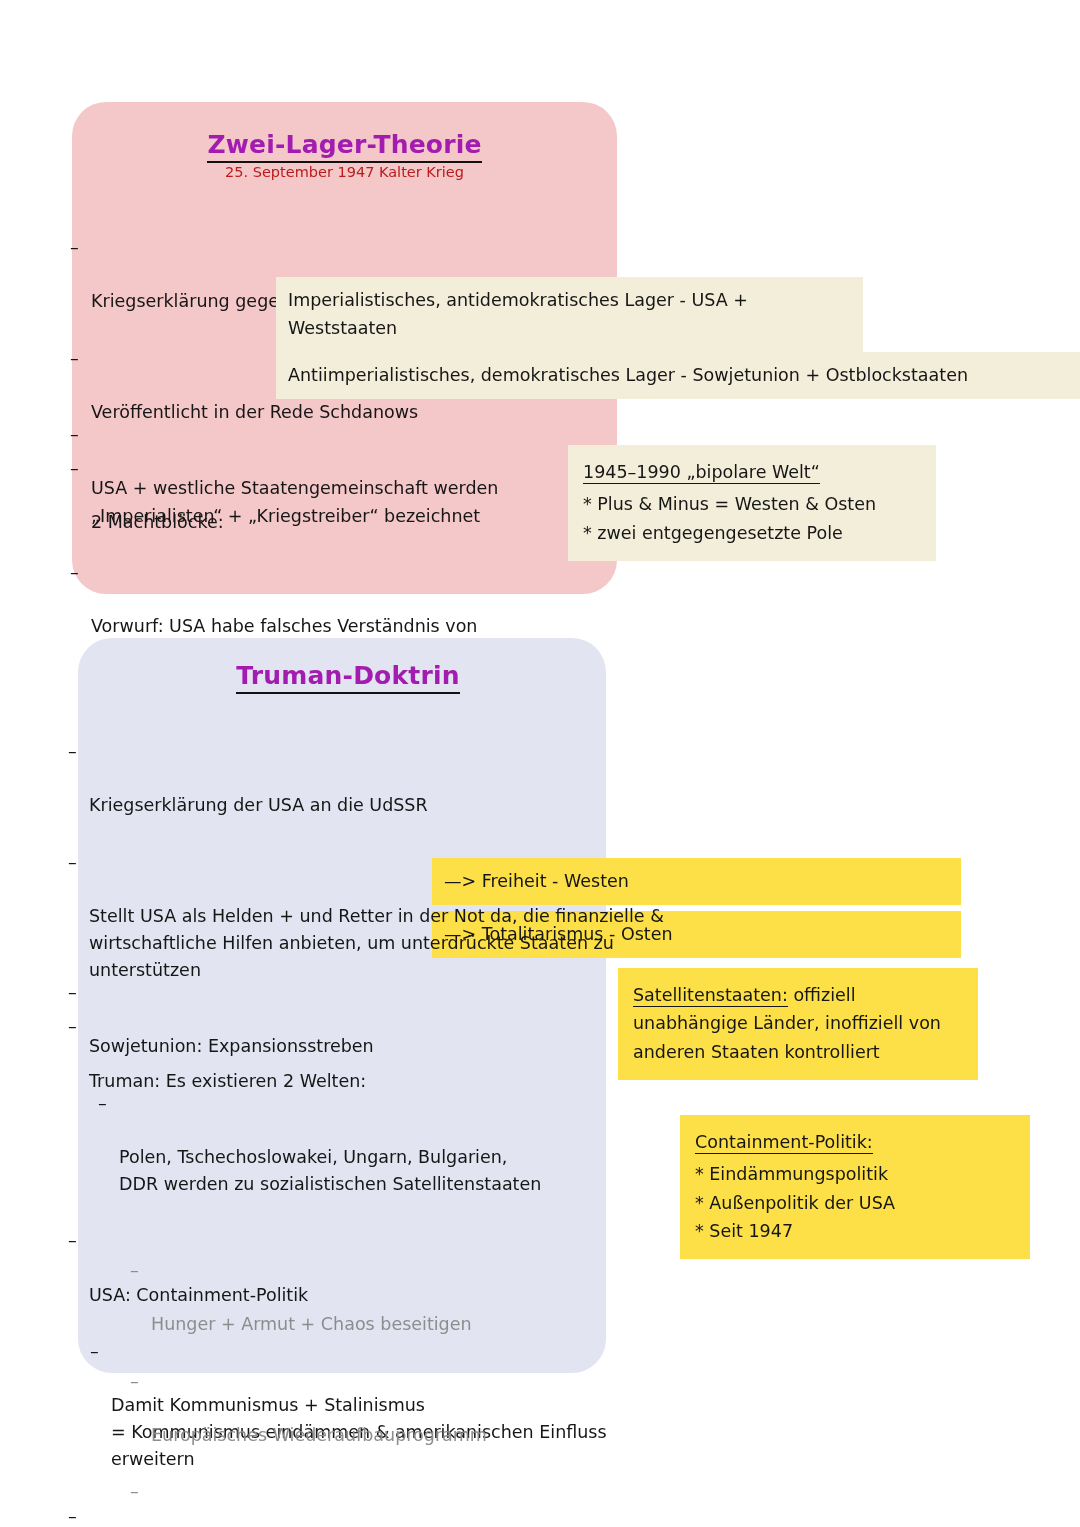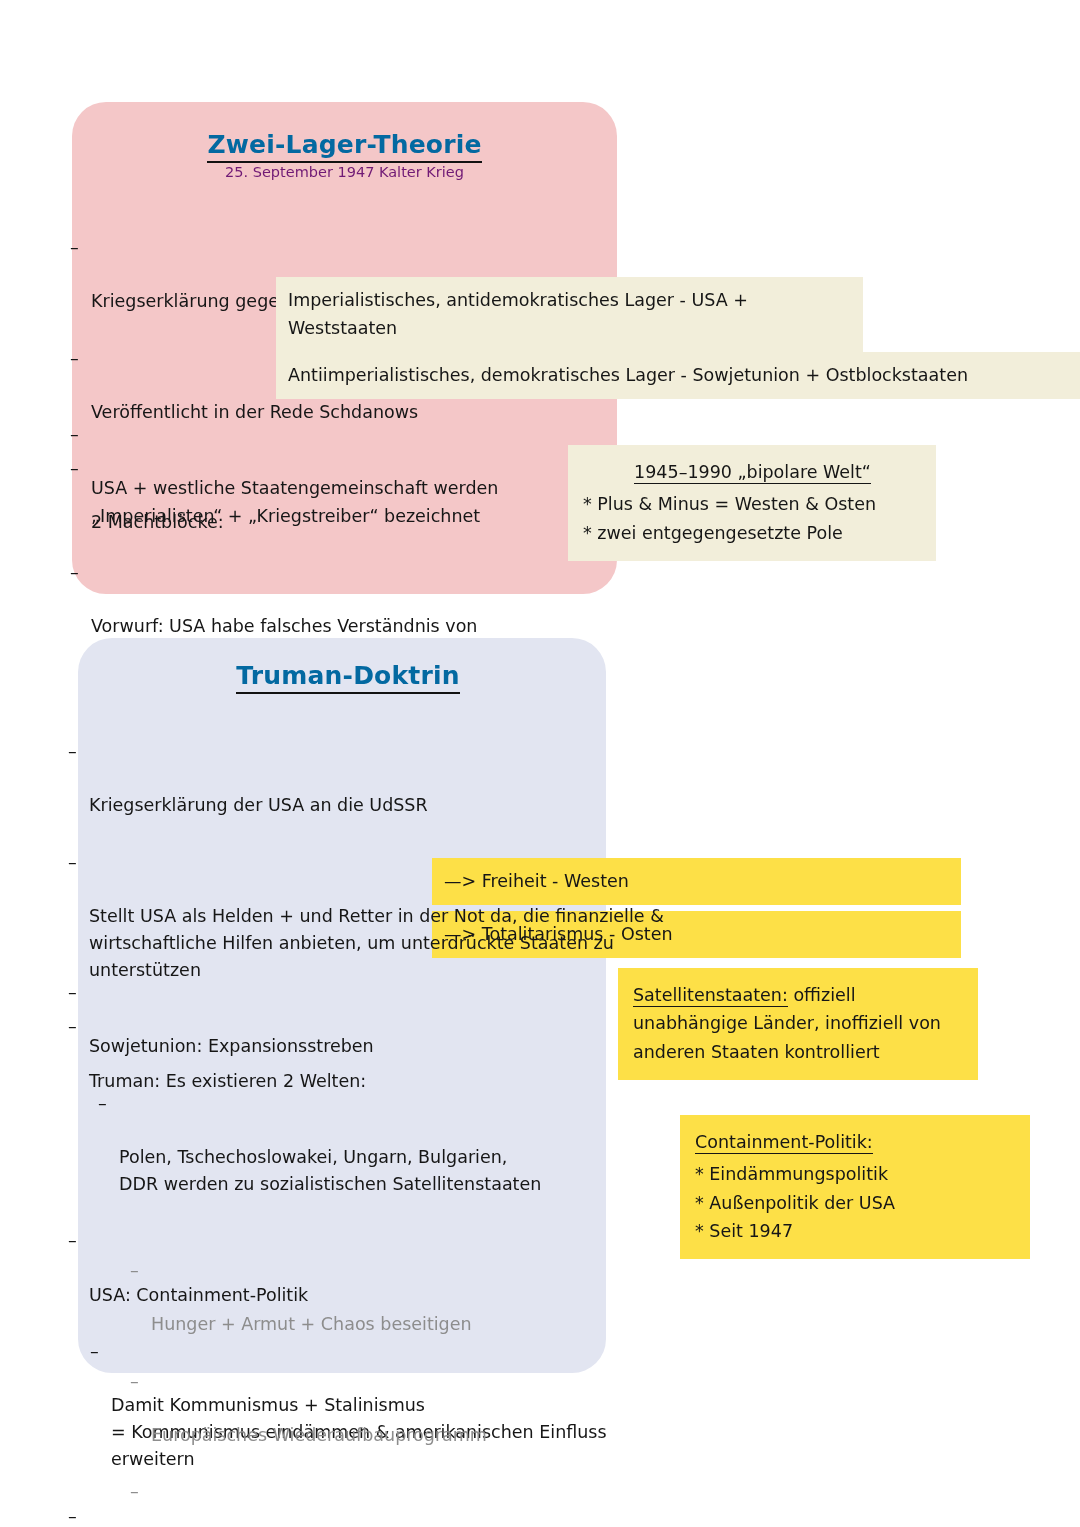--- a/index.html
+++ b/index.html
@@ -44,37 +44,37 @@
     background: #e2e5f1;
   }
 
   
   .card-title {
     position: absolute;
     text-align: center;
     font-weight: bold;
     font-size: 25px;
     letter-spacing: 0.2px;
-    color: #0369a1;
+    color: #a21caf;
   }
   .card-title span {
     border-bottom: 2.5px solid #121212;
     padding-bottom: 2px;
   }
   .title-pink { left: 0; right: 0; top: 28px; }
   .title-blue { left: 0; right: 0; top: 23px; margin-left: 12px; }
 
   .card-subtitle {
     position: absolute;
     left: 0;
     right: 0;
     top: 62px;
     text-align: center;
     font-size: 14.5px;
-    color: #701a75;
+    color: #b91c1c;
   }
 
   
   .txtblock {
     position: absolute;
     font-size: 17.5px;
     line-height: 1.55;
     color: #161616;
     white-space: pre-line;
   }
@@ -152,21 +152,21 @@
 „Imperialisten“ + „Kriegstreiber“ bezeichnet</span>
     </div>
     <div class="bullet-row">
       <span class="dash">–</span>
       <span>Vorwurf: USA habe falsches Verständnis von
 Demokratie</span>
     </div>
   </div>
 
   <div class="hl hl-beige hl-box" style="left:568px; top:445px; width:368px;">
-    <div style="margin-bottom:4px;text-align:center;">
+    <div style="margin-bottom:4px;">
       <span class="underline">1945–1990 „bipolare Welt“</span>
     </div>
     <div>* Plus &amp; Minus = Westen &amp; Osten</div>
     <div>* zwei entgegengesetzte Pole</div>
   </div>
 
   <div class="card card-blue">
     <div class="card-title title-blue">
       <span>Truman-Doktrin</span>
     </div>

